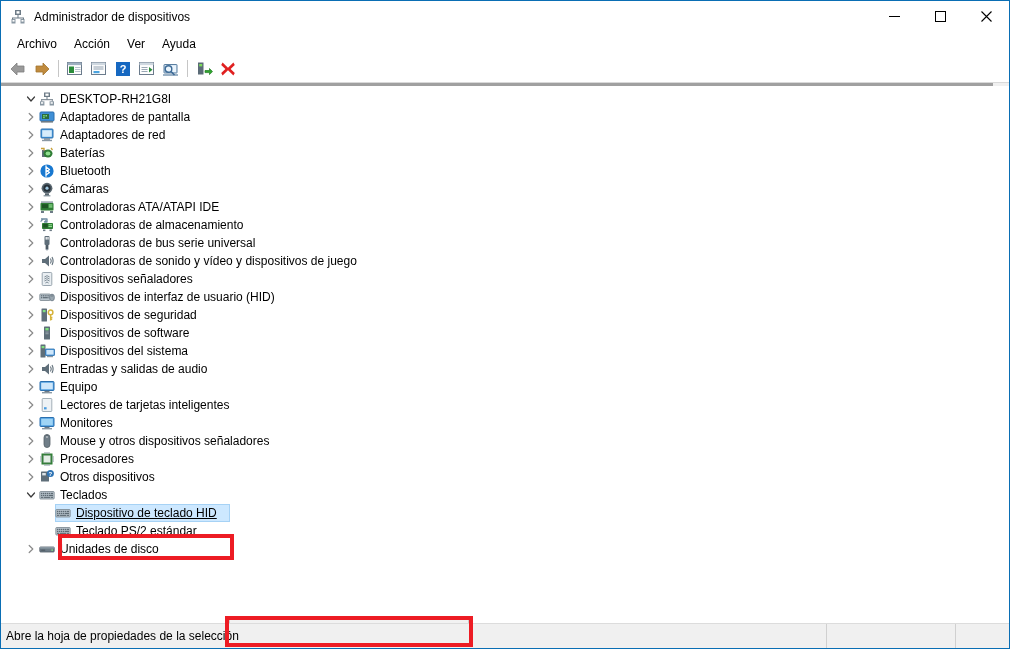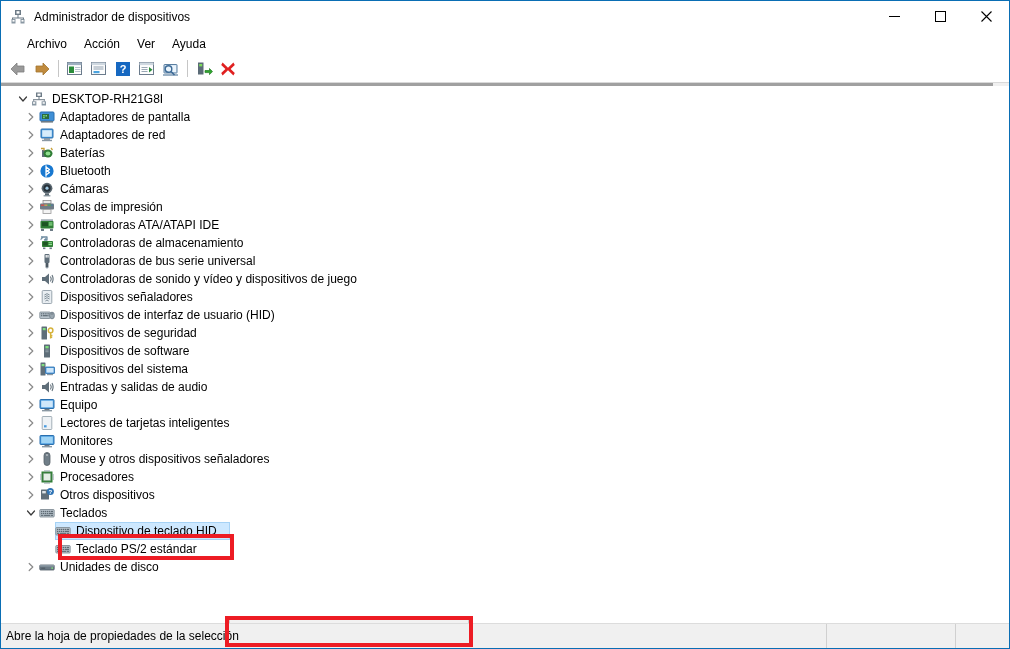--- a/index.html
+++ b/index.html
@@ -65,21 +65,21 @@
     background: transparent;
   }
   .winbtn svg { display: block; }
 
   
   #menubar {
     height: 23px;
     min-height: 23px;
     display: flex;
     align-items: center;
-    padding-left: 18px;
+    padding-left: 8px;
     background: #ffffff;
   }
   .menuitem {
     font-size: 12px;
     color: #000;
     padding: 3px 9px 3px 8px;
     white-space: nowrap;
   }
 
   
@@ -153,21 +153,21 @@
     width: 16px; height: 16px;
     margin-right: 5px;
     flex: 0 0 auto;
     position: relative;
   }
   .lbl {
     font-size: 12px;
     color: #000;
     line-height: 16px;
   }
-  .lvl0 { padding-left: 14px; }
+  .lvl0 { padding-left: 22px; }
   .lvl1 { padding-left: 22px; }
   .lvl2 { padding-left: 38px; }
   .lvl2 .spacer { width: 16px; flex: 0 0 auto; }
 
   .row.selected .selbg {
     position: absolute;
     left: 54px;
     top: 0;
     height: 18px;
     background: #cde8ff;
@@ -476,39 +476,20 @@
             <circle cx="8" cy="7.2" r="5.4" fill="#59666f"></circle>
             <circle cx="8" cy="7.2" r="3.6" fill="#253038"></circle>
             <circle cx="8" cy="7.2" r="1.6" fill="#9dc6e0"></circle>
             <rect x="6" y="12.4" width="4" height="2.2" fill="#59666f"></rect>
             <rect x="4.6" y="14.2" width="6.8" height="1.2" fill="#7c8a94"></rect>
           </svg>
         </span>
         <span class="lbl">Cámaras</span>
       </div>
 
-      <div class="row lvl1">
-        <span class="chev">
-          <svg width="10" height="10" viewBox="0 0 10 10">
-              <path d="M3.2 1.5 L6.8 5 L3.2 8.5" fill="none" stroke="#8a8a8a" stroke-width="1.2" stroke-linecap="round" stroke-linejoin="round"></path>
-            </svg>
-        </span>
-        <span class="ic">
-          <svg width="16" height="16" viewBox="0 0 16 16">
-            <rect x="4" y="1.5" width="8" height="3" fill="#e8e8e8" stroke="#8a8a8a" stroke-width="0.8"></rect>
-            <rect x="1" y="4.5" width="14" height="6" rx="1" fill="#6f7c86"></rect>
-            <rect x="2" y="5.5" width="3" height="1.4" fill="#d34f4f"></rect>
-            <rect x="5.4" y="5.5" width="3" height="1.4" fill="#d3a14f"></rect>
-            <rect x="8.8" y="5.5" width="3" height="1.4" fill="#4fa35e"></rect>
-            <rect x="12.2" y="5.5" width="1.6" height="1.4" fill="#4f7ea3"></rect>
-            <rect x="4" y="10.5" width="8" height="4" fill="#f4f4f4" stroke="#9a9a9a" stroke-width="0.8"></rect>
-          </svg>
-        </span>
-        <span class="lbl">Colas de impresión</span>
-      </div>
 
       <div class="row lvl1">
         <span class="chev">
           <svg width="10" height="10" viewBox="0 0 10 10">
               <path d="M3.2 1.5 L6.8 5 L3.2 8.5" fill="none" stroke="#8a8a8a" stroke-width="1.2" stroke-linecap="round" stroke-linejoin="round"></path>
             </svg>
         </span>
         <span class="ic">
           <svg width="16" height="16" viewBox="0 0 16 16">
             <rect x="1.5" y="4" width="13" height="7.5" rx="0.8" fill="#2f7d35"></rect>

